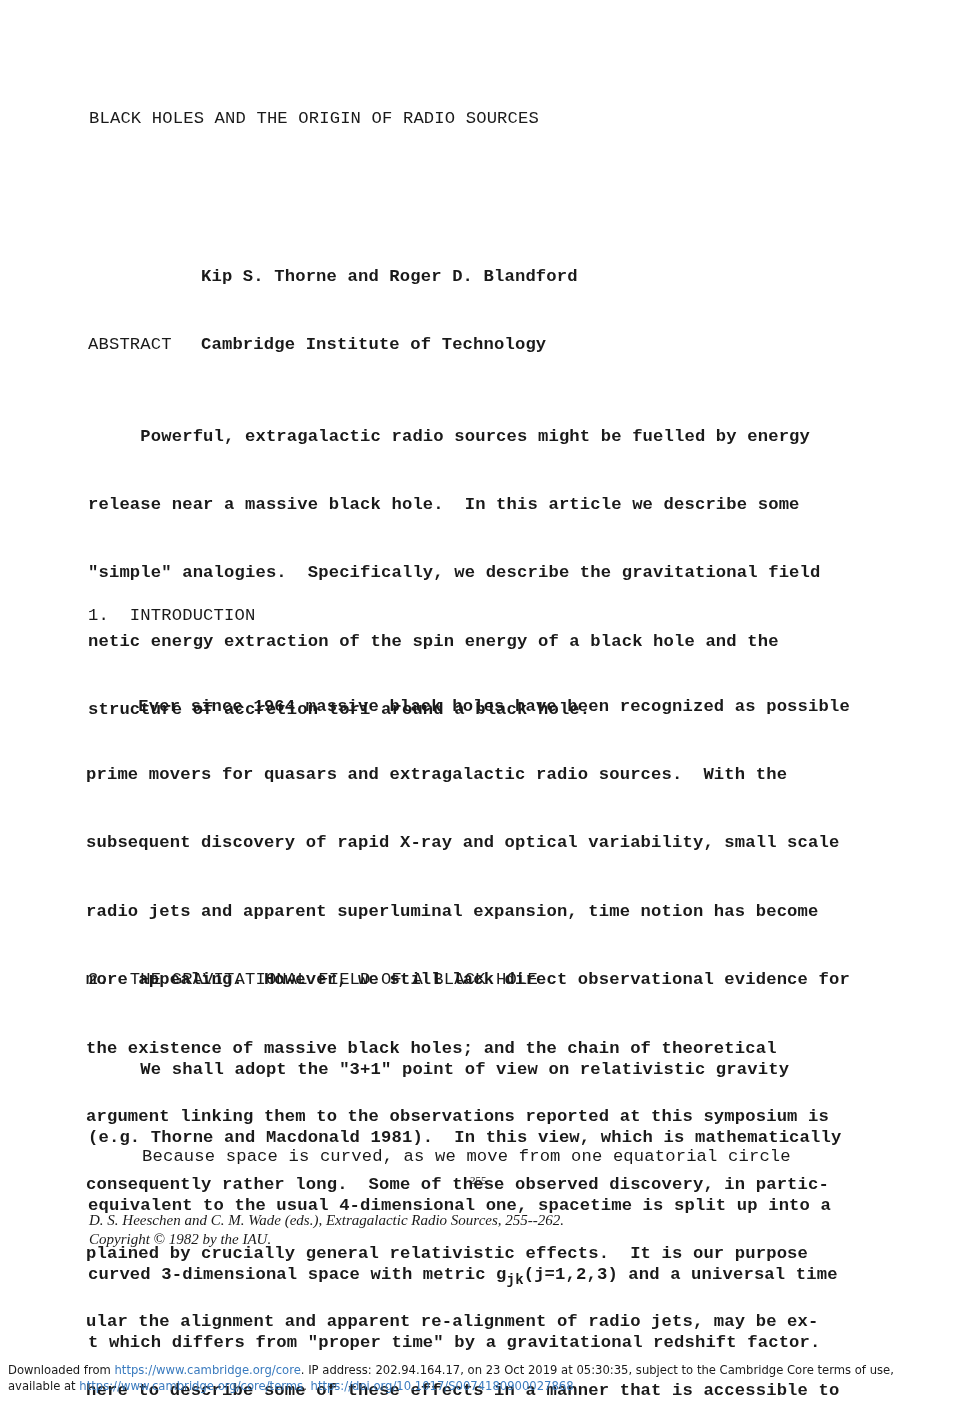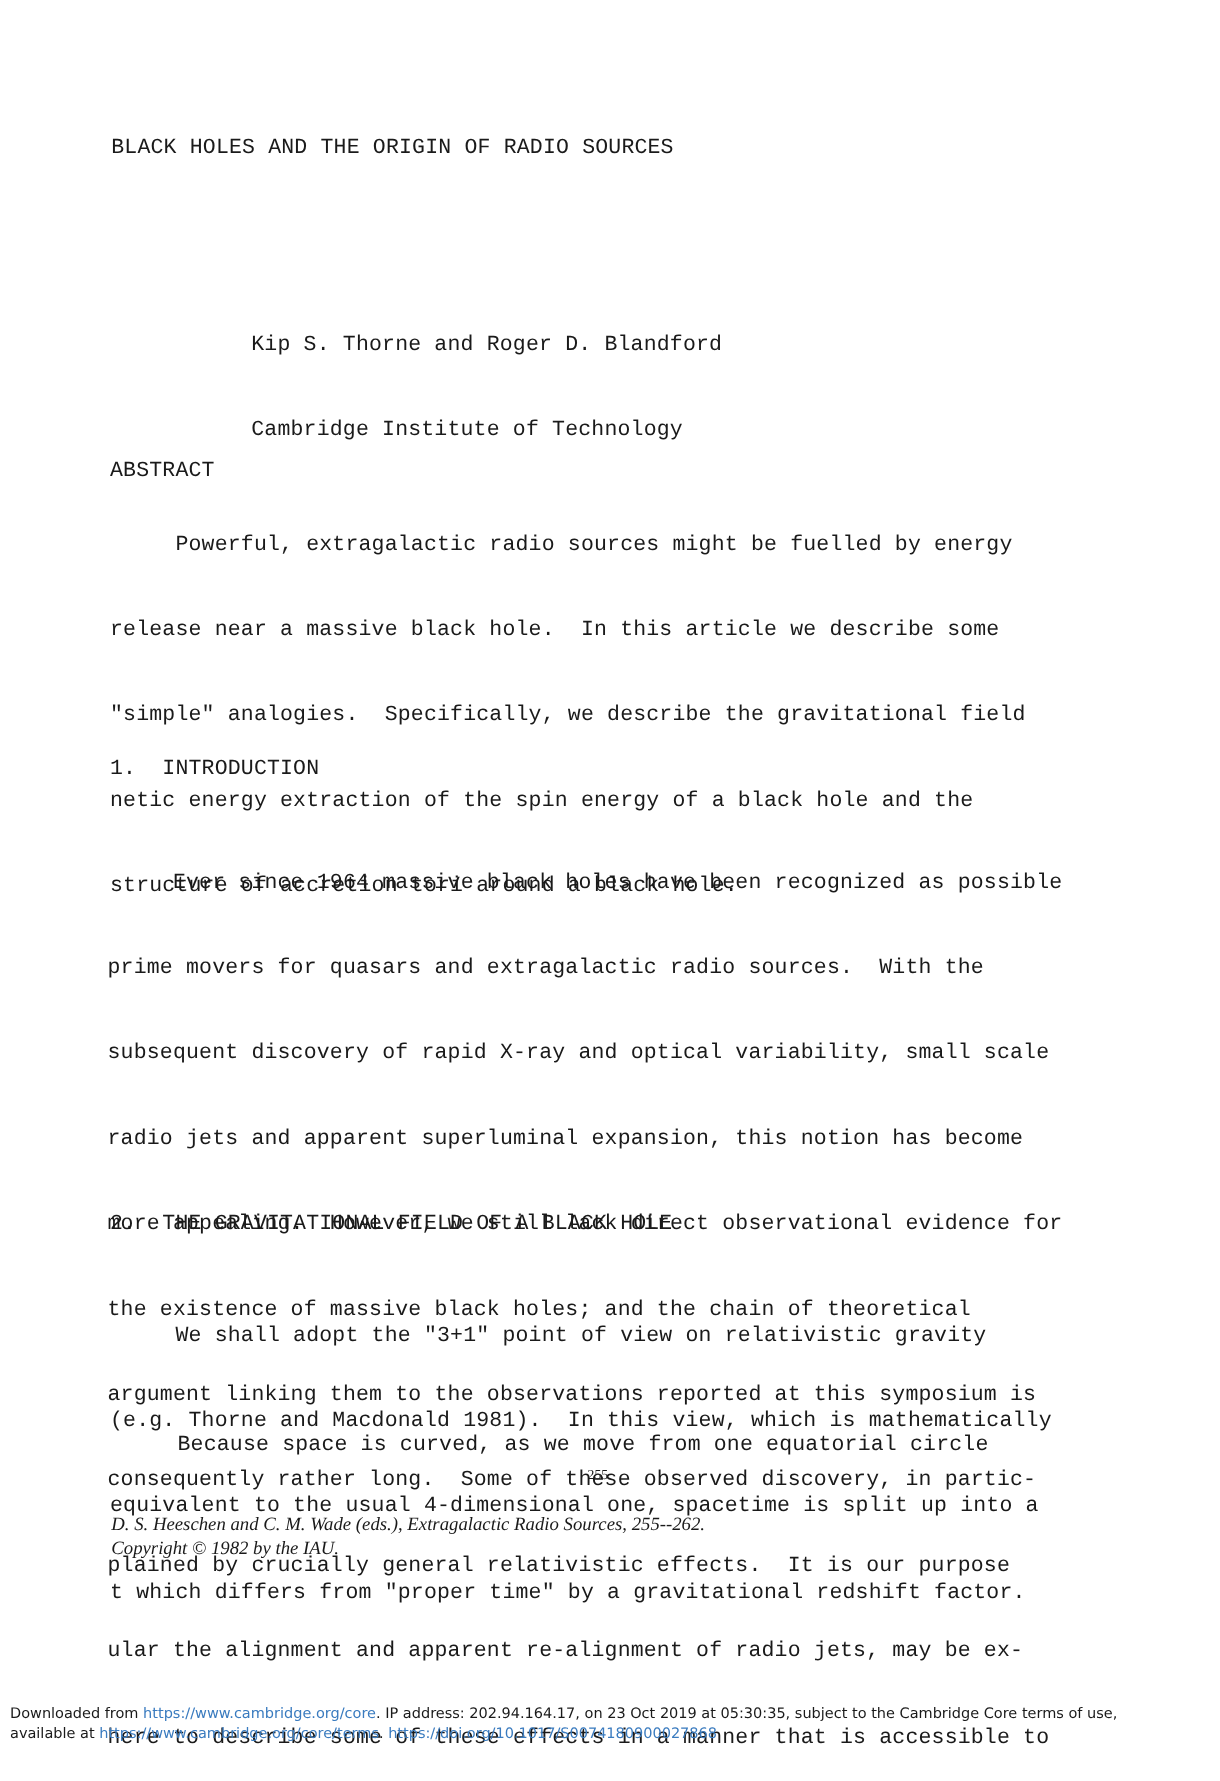--- a/index.html
+++ b/index.html
@@ -17,28 +17,28 @@
     .mono {
       font-family: "Liberation Mono", "DejaVu Sans Mono", monospace;
       font-size: 17.2px;
       letter-spacing: 0.15px;
       white-space: pre;
       position: absolute;
       line-height: 22.8px;
     }
     .title { left: 89px; top: 108px; }
     .authors { left: 201px; top: 220px; }
-    .abstract-heading { left: 88px; top: 334px; margin-top: 33px; }
+    .abstract-heading { left: 88px; top: 334px; }
     .abstract-body { left: 88px; top: 380px; }
     .sec1-heading { left: 88px; top: 605px; }
     .sec1-body { left: 86px; top: 650px; }
     .sec2-heading { left: 88px; top: 969px; }
     .sec2-body { left: 88px; top: 1013px; }
     .sec2-body2 { left: 142px; top: 1146px; }
-    .line { display: block; height: 22.8px; }
+    .line { display: block; height: 22.8px; font-weight: bold; }
     .sub { font-size: 14px; position: relative; top: 5px; }
     .page-number {
       position: absolute;
       left: 470px; top: 1174px;
       font-family: "Liberation Serif", "DejaVu Serif", serif;
       font-size: 11px;
     }
     .citation {
       position: absolute;
       left: 89px; top: 1211px;
@@ -81,37 +81,38 @@
   <span class="line">netic energy extraction of the spin energy of a black hole and the</span>
   <span class="line">structure of accretion tori around a black hole.</span>
 </div>
 
 <div class="mono sec1-heading">1.  INTRODUCTION</div>
 
 <div class="mono sec1-body">
   <span class="line">     Ever since 1964 massive black holes have been recognized as possible</span>
   <span class="line">prime movers for quasars and extragalactic radio sources.  With the</span>
   <span class="line">subsequent discovery of rapid X-ray and optical variability, small scale</span>
-  <span class="line">radio jets and apparent superluminal expansion, this notion has become</span>
+  <span class="line">radio jets and apparent superluminal expansion, time notion has become</span>
   <span class="line">more appealing.  However, we still lack direct observational evidence for</span>
   <span class="line">the existence of massive black holes; and the chain of theoretical</span>
   <span class="line">argument linking them to the observations reported at this symposium is</span>
   <span class="line">consequently rather long.  Some of these observed discovery, in partic-</span>
   <span class="line">plained by crucially general relativistic effects.  It is our purpose</span>
   <span class="line">ular the alignment and apparent re-alignment of radio jets, may be ex-</span>
   <span class="line">here to describe some of these effects in a manner that is accessible to</span>
   
 </div>
 
 <div class="mono sec2-heading">2.  THE GRAVITATIONAL FIELD OF A BLACK HOLE</div>
 
 <div class="mono sec2-body">
   <span class="line">     We shall adopt the "3+1" point of view on relativistic gravity</span>
   <span class="line">(e.g. Thorne and Macdonald 1981).  In this view, which is mathematically</span>
   <span class="line">equivalent to the usual 4-dimensional one, spacetime is split up into a</span>
+  <span class="line"><span>curved 3-dimensional space with metric g</span><span class="sub">jk</span><span>(j=1,2,3) and a universal time</span></span>
   <span class="line">t which differs from "proper time" by a gravitational redshift factor.</span>
 </div>
 
 <div class="mono sec2-body2">Because space is curved, as we move from one equatorial circle</div>
 
 <div class="page-number">255</div>
 
 <div class="citation">
   <div>D. S. Heeschen and C. M. Wade (eds.), Extragalactic Radio Sources, 255--262.</div>
   <div>Copyright © 1982 by the IAU.</div>

